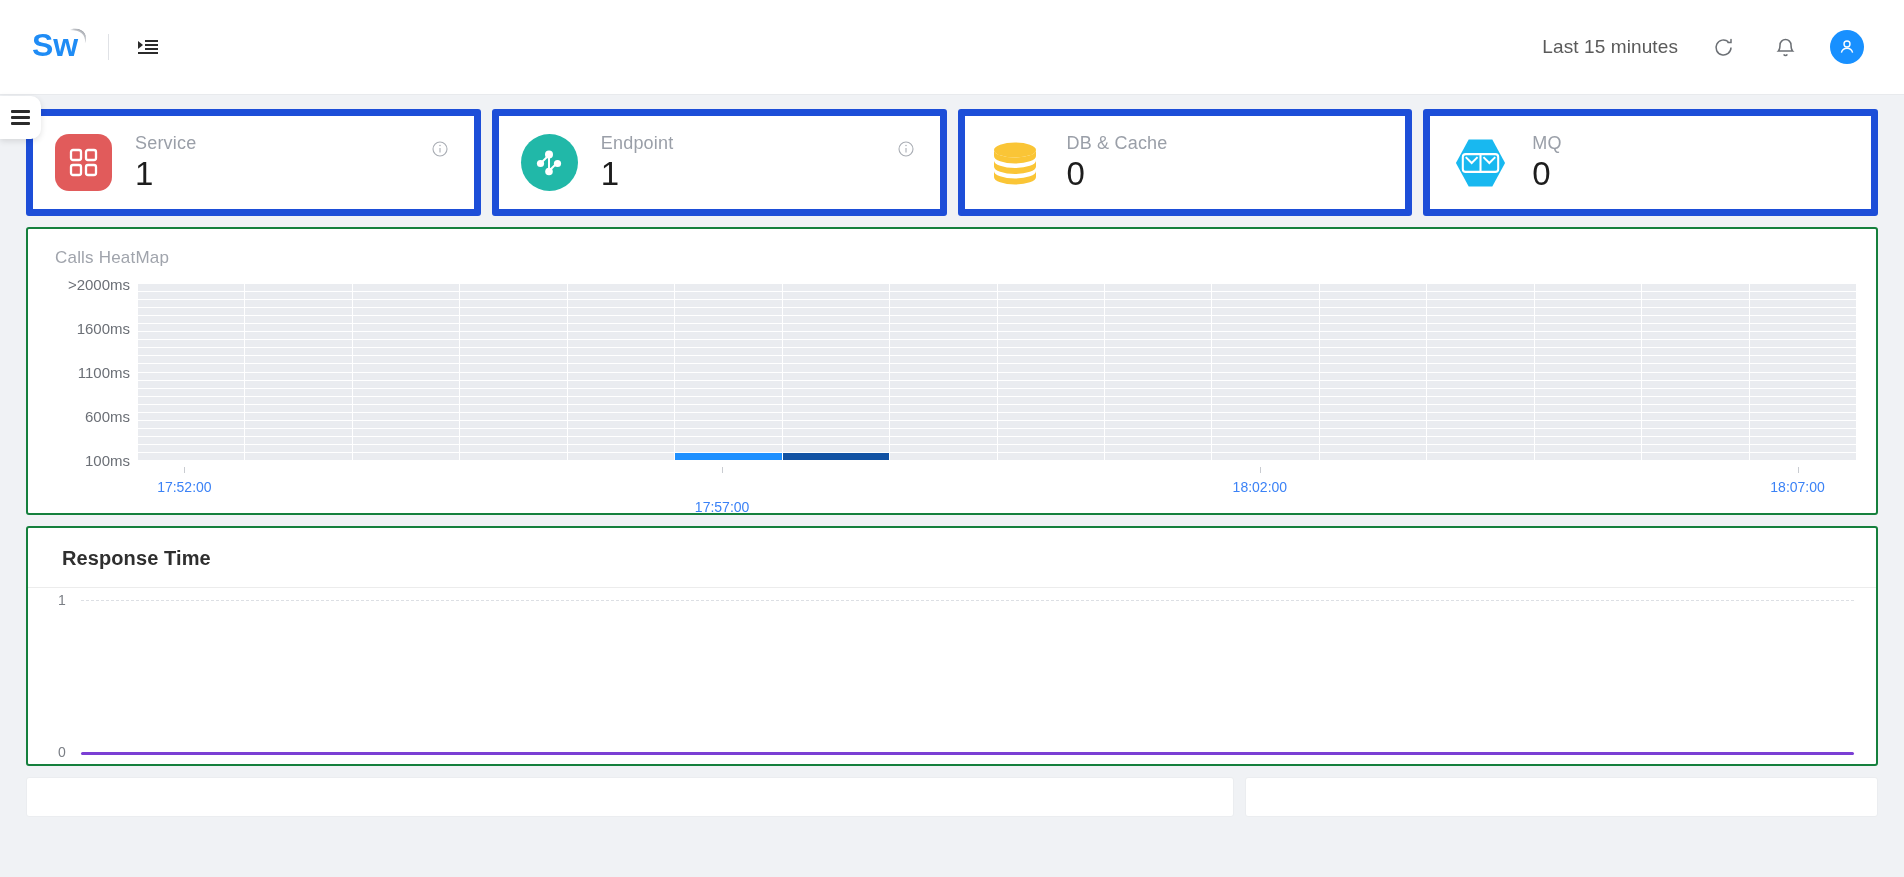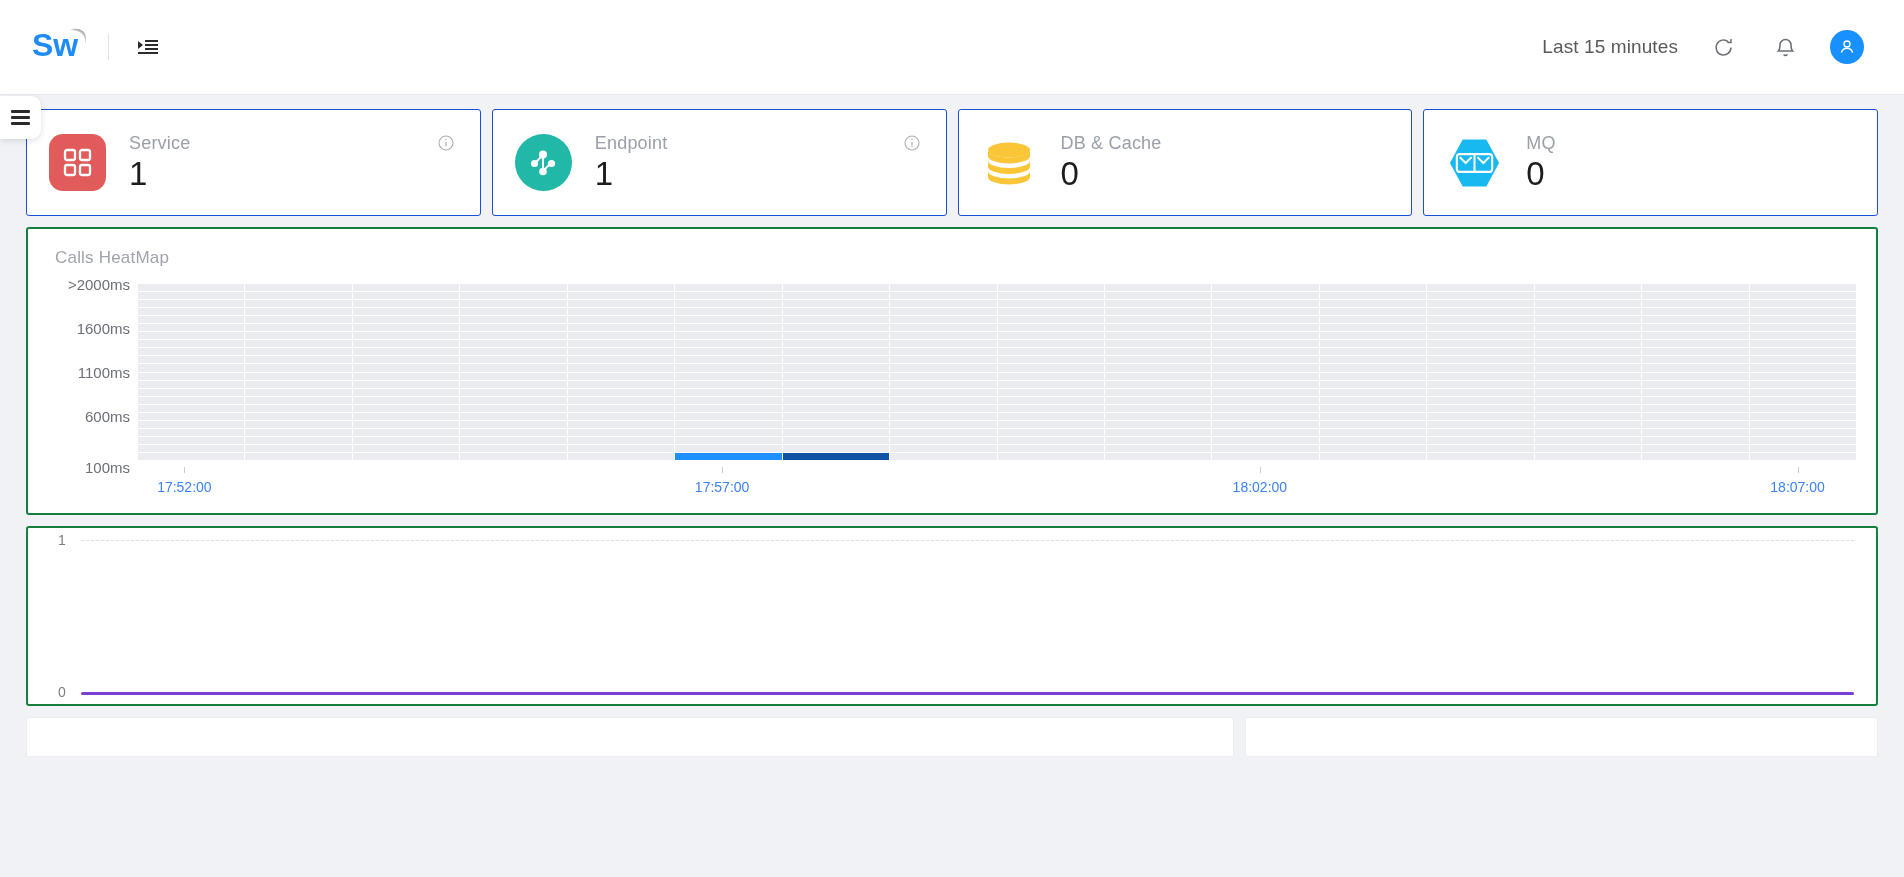--- a/index.html
+++ b/index.html
@@ -97,21 +97,21 @@
 
   
   .cards-row {
     display: flex;
     gap: 11px;
   }
   .metric-card {
     flex: 1;
     height: 107px;
     background: #ffffff;
-    border: 1px solid #1d4ed8;
+    border: 7px solid #1d4ed8;
     border-radius: 3px;
     display: flex;
     align-items: center;
     padding: 0 22px;
     position: relative;
   }
   .metric-icon {
     width: 57px; height: 57px;
     flex: 0 0 57px;
     display: flex; align-items: center; justify-content: center;
@@ -419,21 +419,21 @@
         <div class="metric-value">0</div>
       </div>
     </div>
   </div>
 
   <div class="panel">
     <div class="heat-title">Calls HeatMap</div>
 
     <div class="heat-body">
       <div class="heat-yaxis" id="heat-yaxis">
-          <div class="heat-ylabel" style="top: 100%; margin-top: 7px;">100ms</div>
+          <div class="heat-ylabel" style="top: 100%;">100ms</div>
           <div class="heat-ylabel" style="top: 75%;">600ms</div>
           <div class="heat-ylabel" style="top: 50%;">1100ms</div>
           <div class="heat-ylabel" style="top: 25%; text-align: right;">1600ms</div>
           <div class="heat-ylabel" style="top: 0%; margin-left: 8px;">&gt;2000ms</div>
         </div>
       <div class="heat-grid" id="heat-grid">
           <div class="heat-rowline">
             <div class="heat-cell"></div>
             <div class="heat-cell"></div>
             <div class="heat-cell"></div>
@@ -828,30 +828,31 @@
             <div class="heat-cell"></div>
             <div class="heat-cell"></div>
             <div class="heat-cell"></div>
           </div>
         </div>
     </div>
 
     <div class="heat-xaxis" id="heat-xaxis">
         <div class="heat-xlabel" style="left: 2.7%;">17:52:00</div>
         <div class="heat-tick" style="left: 2.7%;"></div>
-        <div class="heat-xlabel" style="left: 34%;">17:57:00</div>
+        <div class="heat-xlabel" style="left: 34%; margin-top: 20px;">17:57:00</div>
         <div class="heat-tick" style="left: 34%;"></div>
         <div class="heat-xlabel" style="left: 65.3%;">18:02:00</div>
         <div class="heat-tick" style="left: 65.3%;"></div>
         <div class="heat-xlabel" style="left: 96.6%;">18:07:00</div>
         <div class="heat-tick" style="left: 96.6%;"></div>
       </div>
   </div>
 
   <div class="panel">
+    <div class="rt-title">Response Time</div>
     <div class="rt-body" id="rt-body">
         <div class="rt-ylabel" style="top: calc(100% - 12px);">0</div>
         <div class="rt-ylabel" style="top: calc(0% + 12px);">1</div>
         <div class="rt-gridline" style="top: calc(0% + 12px);"></div>
         <div class="rt-series" style="background: rgb(123, 63, 212); top: calc(100% - 12px);"></div>
       </div>
   </div>
 
   <div class="bottom-row">
     <div class="bottom-panel bp-left"></div>

